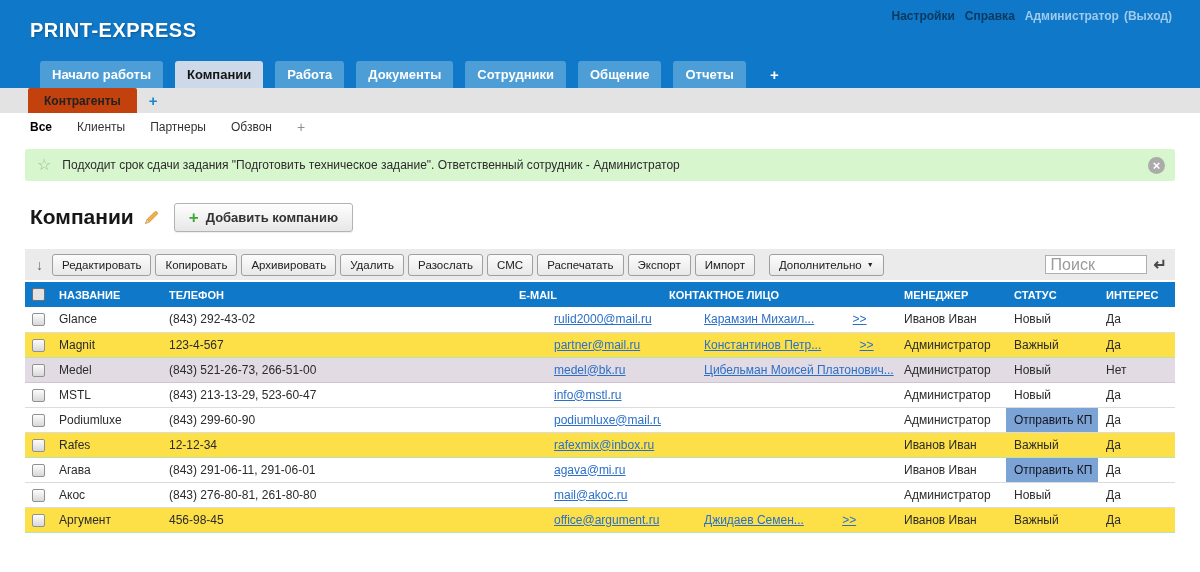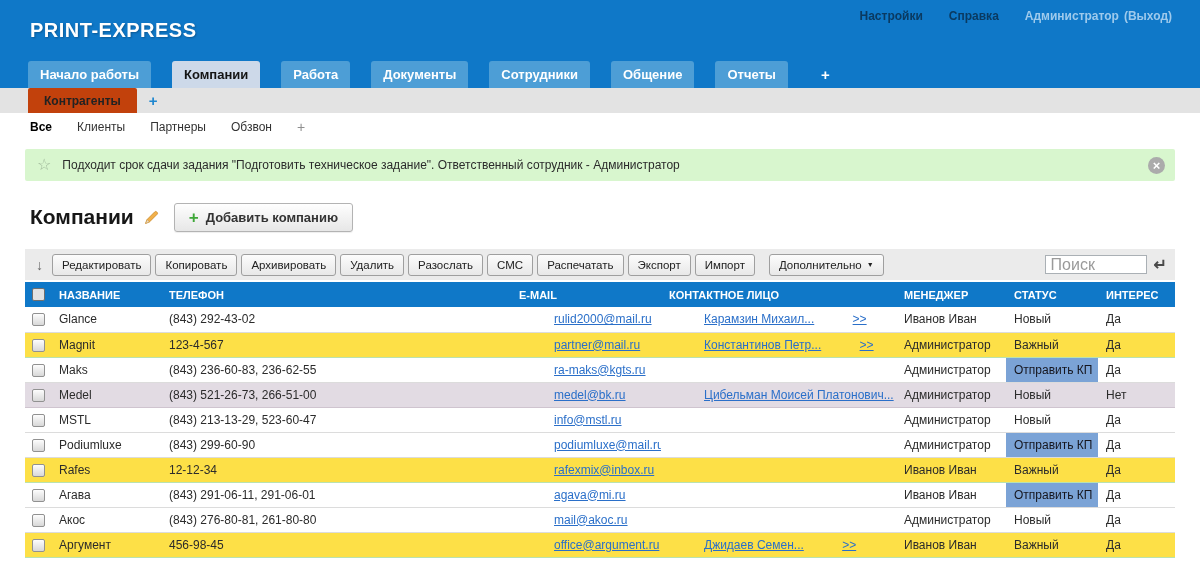--- a/index.html
+++ b/index.html
@@ -8,27 +8,27 @@
     font-family: "Liberation Sans", sans-serif; background: #fff;
   }
   a { text-decoration: none; cursor: pointer; }
 
   
   .top { background: #0f78c8; }
   .brand-row { height: 60px; position: relative; }
   .logo { position: absolute; left: 30px; top: 19px; font-size: 20px; font-weight: bold;
           color: #fff; letter-spacing: .5px; text-shadow: 1px 1px 2px rgba(0,0,0,.25); }
   .top-links { position: absolute; right: 28px; top: 9px; font-size: 12px; font-weight: bold;
-               display: flex; gap: 26px; align-items: center; }
+               display: flex; gap: 10px; align-items: center; }
   .lnk-dark { color: #0a3a61; }
   .lnk-light { color: #9ecaec; }
   .user-area { display: flex; gap: 5px; }
 
   
-  .tabbar { display: flex; align-items: flex-end; padding-left: 28px; height: 28px; gap: 21px; }
+  .tabbar { display: flex; align-items: flex-end; padding-left: 40px; height: 28px; gap: 12px; }
   .tab { background: #4d9ed6; color: #fff; font-size: 13px; font-weight: bold;
          padding: 6px 12px; border-radius: 3px 3px 0 0; line-height: 15px; cursor: pointer; }
   .tab.active { background: #cdd9e9; color: #141414; }
   .tab-add { color: #fff; font-size: 15px; font-weight: bold; padding: 5px 12px; cursor: pointer; }
 
   
   .subtab-row { background: #e3e3e3; height: 25px; display: flex; align-items: stretch; padding-left: 28px; }
   .subtab { background: #c2410c; font-size: 12px; font-weight: bold; color: #222;
             padding: 0 16px; display: flex; align-items: center; border-radius: 2px 2px 0 0; cursor: pointer; }
   .subtab-add { color: #1d86cf; font-size: 15px; font-weight: bold; display: flex;
@@ -201,30 +201,20 @@
       <tr class="g">
         <td class="cb-col"><span class="cb"></span></td>
         <td>Magnit</td>
         <td>123-4-567</td>
         <td><a class="lnk">partner@mail.ru</a></td>
         <td><a class="lnk">Константинов Петр...</a> <a class="lnk">&gt;&gt;</a></td>
         <td>Администратор</td>
         <td>Важный</td>
         <td>Да</td>
       </tr>
-      <tr>
-        <td class="cb-col"><span class="cb"></span></td>
-        <td>Maks</td>
-        <td>(843) 236-60-83, 236-62-55</td>
-        <td><a class="lnk">ra-maks@kgts.ru</a></td>
-        <td></td>
-        <td>Администратор</td>
-        <td class="kp">Отправить КП</td>
-        <td>Да</td>
-      </tr>
       <tr class="p">
         <td class="cb-col"><span class="cb"></span></td>
         <td>Medel</td>
         <td>(843) 521-26-73, 266-51-00</td>
         <td><a class="lnk">medel@bk.ru</a></td>
         <td><a class="lnk">Цибельман Моисей Платонович...</a> <a class="lnk">&gt;&gt;</a></td>
         <td>Администратор</td>
         <td>Новый</td>
         <td>Нет</td>
       </tr>

